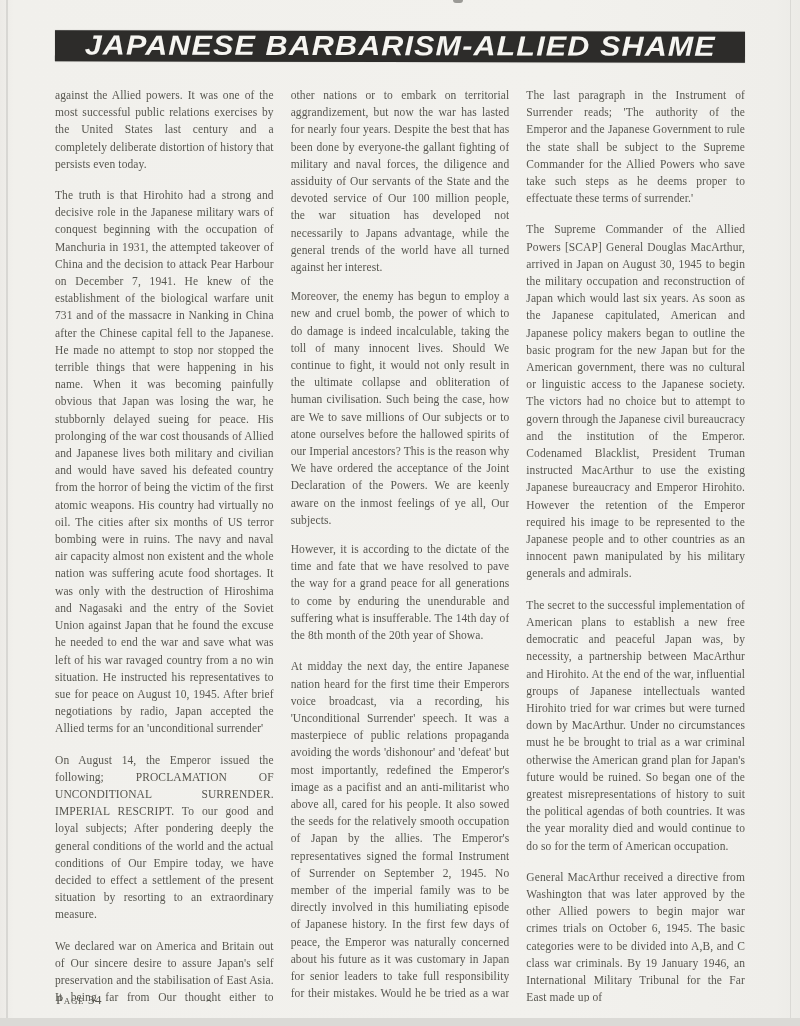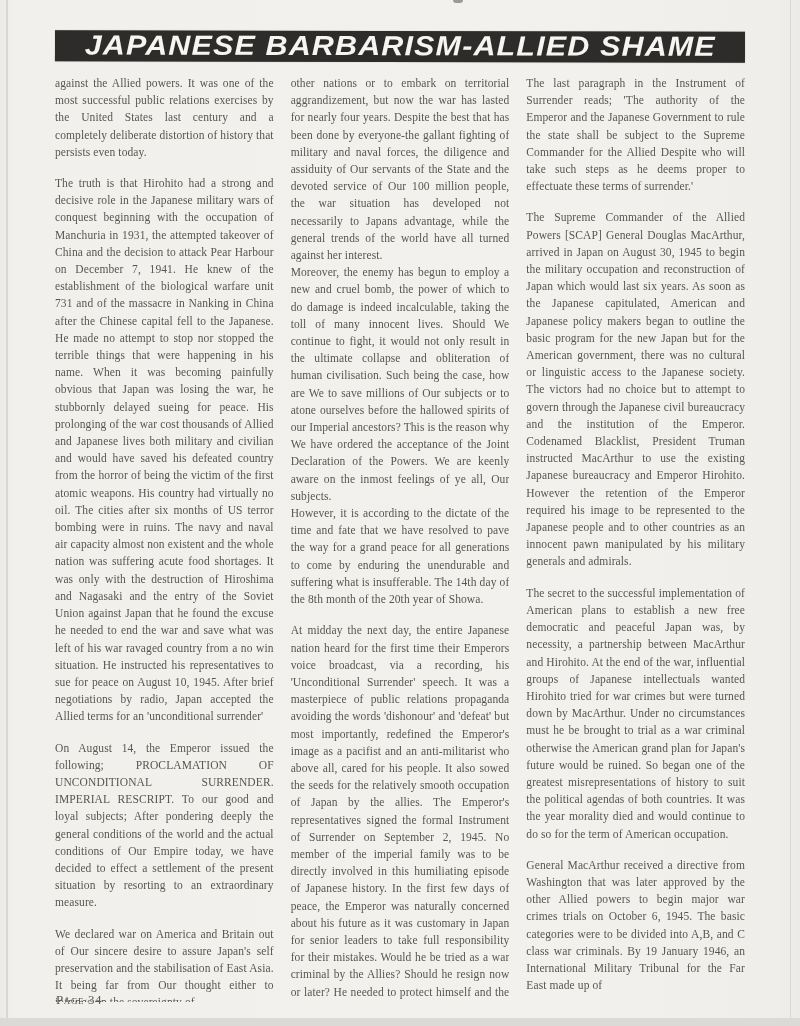--- a/index.html
+++ b/index.html
@@ -81,21 +81,21 @@
     font-size: 11.5px;
     line-height: 17.2px;
     letter-spacing: 0.1px;
     color: var(--ink, #57564f);
   }
   .col p {
     margin: 14px 0 0 0;
   }
   .col p:first-child,
   .col p.flush {
-    margin-top: 0;
+    margin-top: 12px;
   }
   .footer {
     position: absolute;
     left: 56px; top: 992px;
     font-size: 13px;
     font-variant-caps: small-caps;
     letter-spacing: 0.6px;
     color: var(--ink, #57564f);
     text-align: right;
   }
@@ -119,21 +119,21 @@
         <p>On August 14, the Emperor issued the following; PROCLAMATION OF UNCONDITIONAL SURRENDER. IMPERIAL RESCRIPT. To our good and loyal subjects; After pondering deeply the general conditions of the world and the actual conditions of Our Empire today, we have decided to effect a settlement of the present situation by resorting to an extraordinary measure.</p>
         <p>We declared war on America and Britain out of Our sincere desire to assure Japan's self preservation and the stabilisation of East Asia. It being far from Our thought either to infringe on the sovereignty of</p>
       </div>
     <div class="col">
         <p>other nations or to embark on territorial aggrandizement, but now the war has lasted for nearly four years. Despite the best that has been done by everyone-the gallant fighting of military and naval forces, the diligence and assiduity of Our servants of the State and the devoted service of Our 100 million people, the war situation has developed not necessarily to Japans advantage, while the general trends of the world have all turned against her interest.</p>
         <p class="flush">Moreover, the enemy has begun to employ a new and cruel bomb, the power of which to do damage is indeed incalculable, taking the toll of many innocent lives. Should We continue to fight, it would not only result in the ultimate collapse and obliteration of human civilisation. Such being the case, how are We to save millions of Our subjects or to atone ourselves before the hallowed spirits of our Imperial ancestors? This is the reason why We have ordered the acceptance of the Joint Declaration of the Powers. We are keenly aware on the inmost feelings of ye all, Our subjects.</p>
         <p class="flush">However, it is according to the dictate of the time and fate that we have resolved to pave the way for a grand peace for all generations to come by enduring the unendurable and suffering what is insufferable. The 14th day of the 8th month of the 20th year of Showa.</p>
         <p>At midday the next day, the entire Japanese nation heard for the first time their Emperors voice broadcast, via a recording, his 'Unconditional Surrender' speech. It was a masterpiece of public relations propaganda avoiding the words 'dishonour' and 'defeat' but most importantly, redefined the Emperor's image as a pacifist and an anti-militarist who above all, cared for his people. It also sowed the seeds for the relatively smooth occupation of Japan by the allies. The Emperor's representatives signed the formal Instrument of Surrender on September 2, 1945. No member of the imperial family was to be directly involved in this humiliating episode of Japanese history. In the first few days of peace, the Emperor was naturally concerned about his future as it was customary in Japan for senior leaders to take full responsibility for their mistakes. Would he be tried as a war criminal by the Allies? Should he resign now or later? He needed to protect himself and the throne. As it was, he need not have worried.</p>
       </div>
     <div class="col">
-        <p>The last paragraph in the Instrument of Surrender reads; 'The authority of the Emperor and the Japanese Government to rule the state shall be subject to the Supreme Commander for the Allied Despite who will take such steps as he deems proper to effectuate these terms of surrender.'</p>
+        <p>The last paragraph in the Instrument of Surrender reads; 'The authority of the Emperor and the Japanese Government to rule the state shall be subject to the Supreme Commander for the Allied Powers who save take such steps as he deems proper to effectuate these terms of surrender.'</p>
         <p>The Supreme Commander of the Allied Powers [SCAP] General Douglas MacArthur, arrived in Japan on August 30, 1945 to begin the military occupation and reconstruction of Japan which would last six years. As soon as the Japanese capitulated, American and Japanese policy makers began to outline the basic program for the new Japan but for the American government, there was no cultural or linguistic access to the Japanese society. The victors had no choice but to attempt to govern through the Japanese civil bureaucracy and the institution of the Emperor. Codenamed Blacklist, President Truman instructed MacArthur to use the existing Japanese bureaucracy and Emperor Hirohito. However the retention of the Emperor required his image to be represented to the Japanese people and to other countries as an innocent pawn manipulated by his military generals and admirals.</p>
         <p>The secret to the successful implementation of American plans to establish a new free democratic and peaceful Japan was, by necessity, a partnership between MacArthur and Hirohito. At the end of the war, influential groups of Japanese intellectuals wanted Hirohito tried for war crimes but were turned down by MacArthur. Under no circumstances must he be brought to trial as a war criminal otherwise the American grand plan for Japan's future would be ruined. So began one of the greatest misrepresentations of history to suit the political agendas of both countries. It was the year morality died and would continue to do so for the term of American occupation.</p>
         <p>General MacArthur received a directive from Washington that was later approved by the other Allied powers to begin major war crimes trials on October 6, 1945. The basic categories were to be divided into A,B, and C class war criminals. By 19 January 1946, an International Military Tribunal for the Far East made up of</p>
       </div>
   </div>
 
   <div class="footer">Page 34</div>
 
   <div class="bottom-strip"></div>
 </div>

